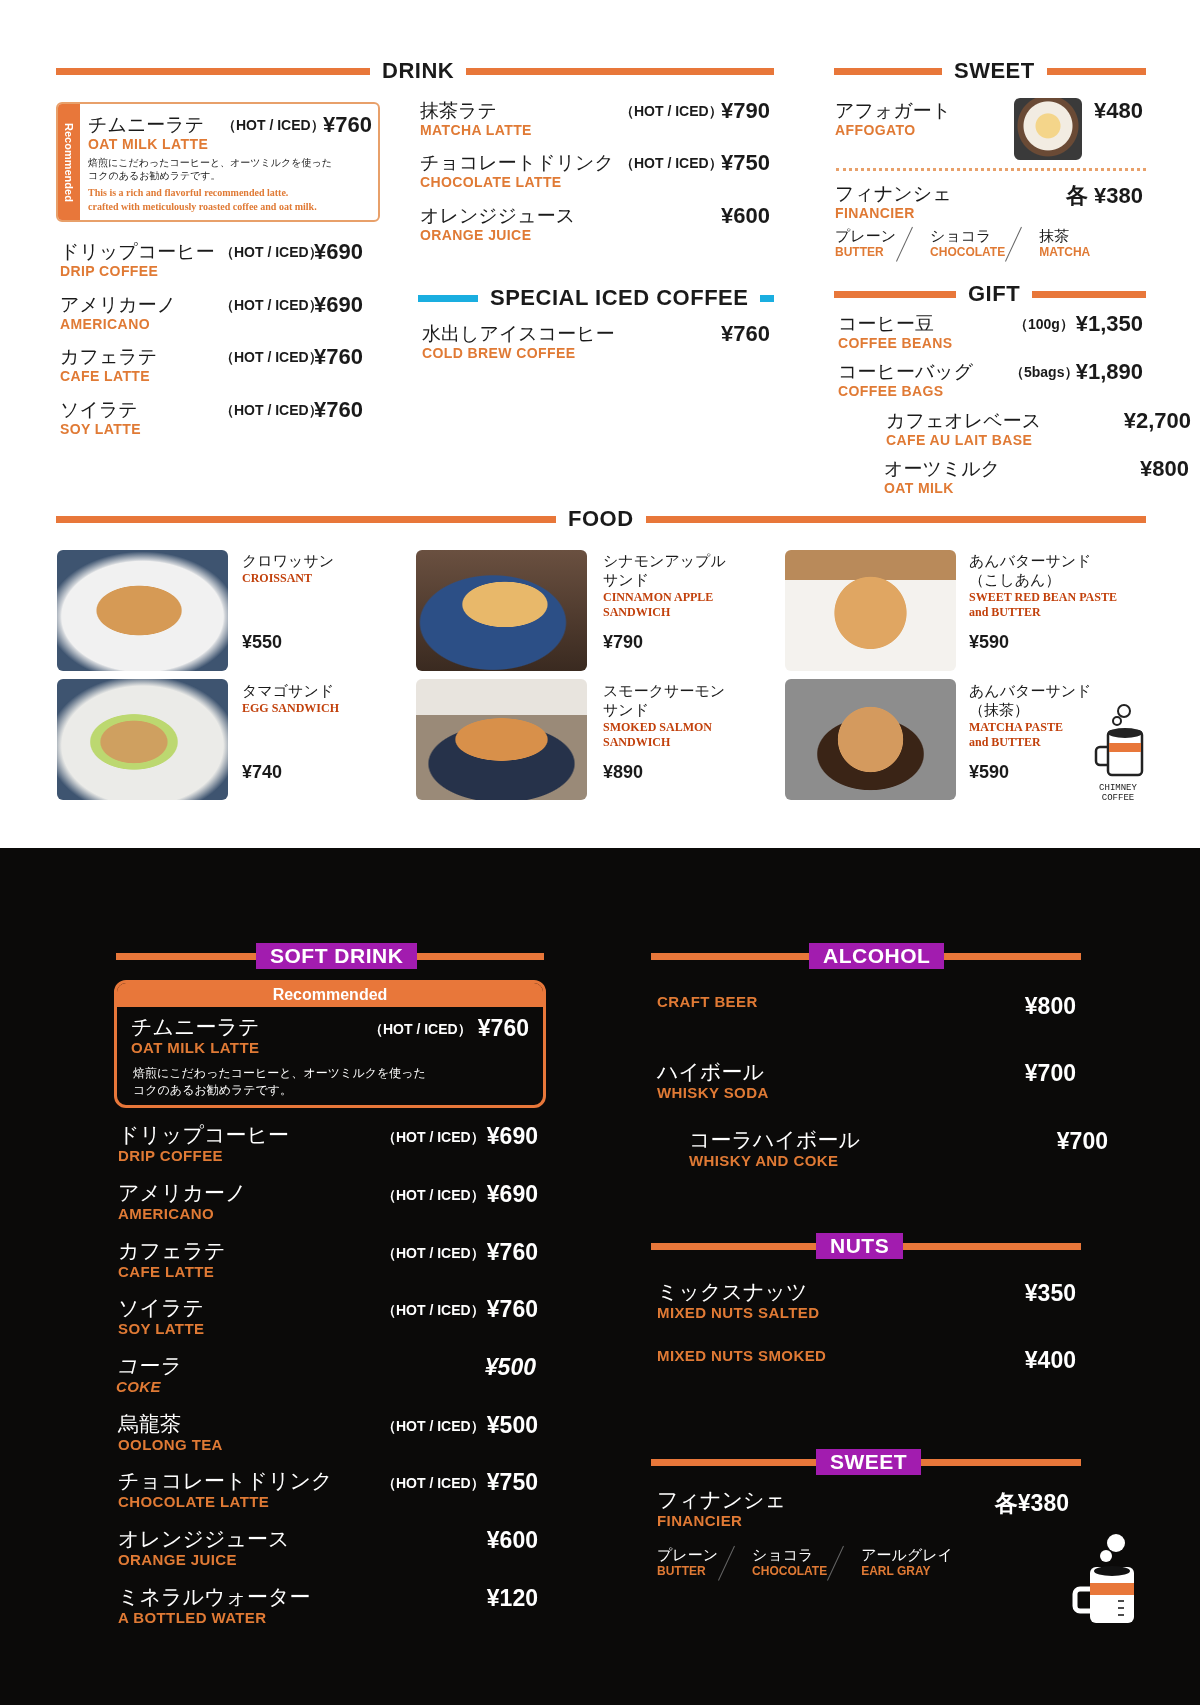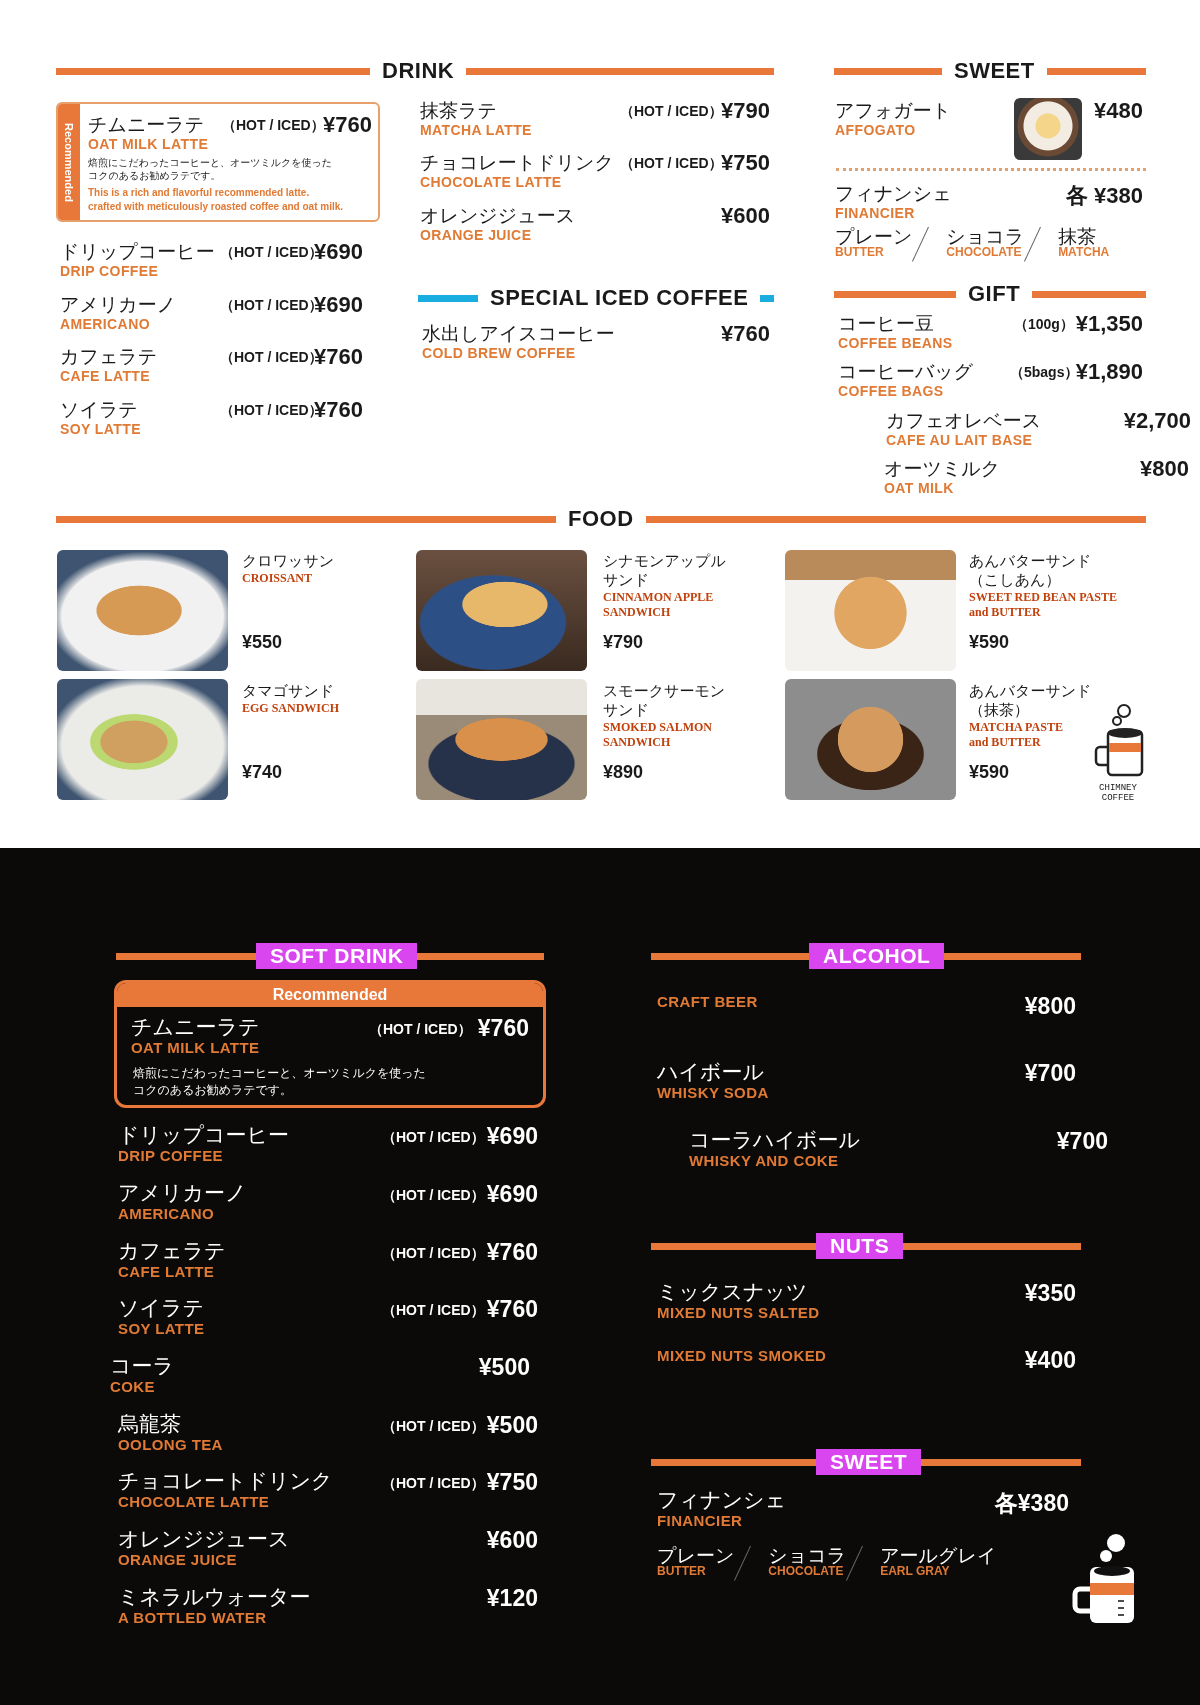--- a/index.html
+++ b/index.html
@@ -10,33 +10,33 @@
   .sec-head .title { font-family: "Liberation Sans", sans-serif; font-weight: bold; font-size: 22px; padding: 0 12px; letter-spacing: 0.5px; white-space: nowrap; }
   .sec-head.blue .line { background: #1aaee0; flex: 0 0 60px; }
   .item { position: absolute; }
   .item .jp { font-size: 19px; font-weight: 500; line-height: 24px; white-space: nowrap; }
   .item .en { font-family: "Liberation Sans", sans-serif; font-weight: bold; font-size: 14px; color: #e07a35; line-height: 17px; letter-spacing: 0.4px; white-space: nowrap; }
   .item .opt { position: absolute; font-family: "Liberation Sans", sans-serif; font-size: 14px; font-weight: bold; top: 5px; white-space: nowrap; }
   .item .price { position: absolute; right: 0; top: 0; font-family: "Liberation Sans", sans-serif; font-weight: bold; font-size: 22px; white-space: nowrap; }
   .recbox { position: absolute; border: 2px solid #e8a06a; border-radius: 6px; overflow: hidden; }
   .recbox .tab { position: absolute; left: 0; top: 0; bottom: 0; width: 22px; background: #e8773a; color: #fff; font-family: "Liberation Sans", sans-serif; font-weight: bold; font-size: 11px; writing-mode: vertical-rl; text-align: center; display: flex; align-items: center; justify-content: center; }
   .desc-jp { font-size: 10px; line-height: 13px; }
-  .desc-en { font-family: Liberation Sans, sans-serif; font-size: 10px; font-weight: bold; color: #e07a35; line-height: 14px; }
+  .desc-en { font-family: Liberation Serif, serif; font-size: 10px; font-weight: bold; color: #e07a35; line-height: 14px; }
   .dotline { position: absolute; border-top: 3px dotted #e8a06a; }
   .variants { position: absolute; display: flex; align-items: flex-start; }
-  .variant .vjp { font-size: 19px; line-height: 18px; }
+  .variant .vjp { font-size: 15px; line-height: 18px; }
   .variant .ven { font-family: "Liberation Sans", sans-serif; font-weight: bold; font-size: 12px; color: #e07a35; }
   .slash { width: 34px; height: 34px; position: relative; }
   .slash::after { content: ""; position: absolute; left: 16px; top: 0; width: 1px; height: 38px; background: #666; transform: rotate(25deg); transform-origin: top; }
   .photo { position: absolute; border-radius: 6px; overflow: hidden; }
   .food .fjp { font-size: 15px; line-height: 19px; }
   .food .fen { font-family: Liberation Serif, serif; font-weight: bold; font-size: 12px; color: #c2410c; line-height: 15px; }
   .food .fprice { position: absolute; font-family: "Liberation Sans", sans-serif; font-weight: bold; font-size: 18px; }
   .dark { position: absolute; left: 0; top: 848px; width: 1200px; height: 857px; background: #0b0a09; color: #fff; }
-  .dark .sec-head .title { background: #d946ef; color: #fff; padding: 0 14px; height: 26px; line-height: 26px; font-size: 21px; }
+  .dark .sec-head .title { background: #a21caf; color: #fff; padding: 0 14px; height: 26px; line-height: 26px; font-size: 21px; }
   .dark .item .jp { font-size: 21px; color: #fff; }
   .dark .item .en { font-size: 15px; }
   .dark .item .price { font-size: 23px; color: #fff; }
   .dark .item .opt { color: #fff; font-size: 14px; top: 6px; }
   .drec { position: absolute; border: 3px solid #e8773a; border-radius: 12px; overflow: hidden; }
   .drec .bar { background: #e8773a; color: #fff; text-align: center; font-family: "Liberation Sans", sans-serif; font-weight: bold; font-size: 16px; height: 24px; line-height: 24px; }
 </style>
 </head>
 <body>
 
@@ -300,21 +300,21 @@
     <div class="en">CAFE LATTE</div>
     <div class="opt" style="left:264px;">（HOT / ICED）</div>
     <div class="price">¥760</div>
   </div>
   <div class="item" style="left:118px; top:448px; width:420px;">
     <div class="jp">ソイラテ</div>
     <div class="en">SOY LATTE</div>
     <div class="opt" style="left:264px;">（HOT / ICED）</div>
     <div class="price">¥760</div>
   </div>
-  <div class="item" style="left:110px; top:506px; width:420px;">
+  <div class="item" style="left:116px; top:506px; width:420px;font-style:italic;">
     <div class="jp">コーラ</div>
     <div class="en">COKE</div>
     <div class="price">¥500</div>
   </div>
   <div class="item" style="left:118px; top:564px; width:420px;">
     <div class="jp">烏龍茶</div>
     <div class="en">OOLONG TEA</div>
     <div class="opt" style="left:264px;">（HOT / ICED）</div>
     <div class="price">¥500</div>
   </div>

